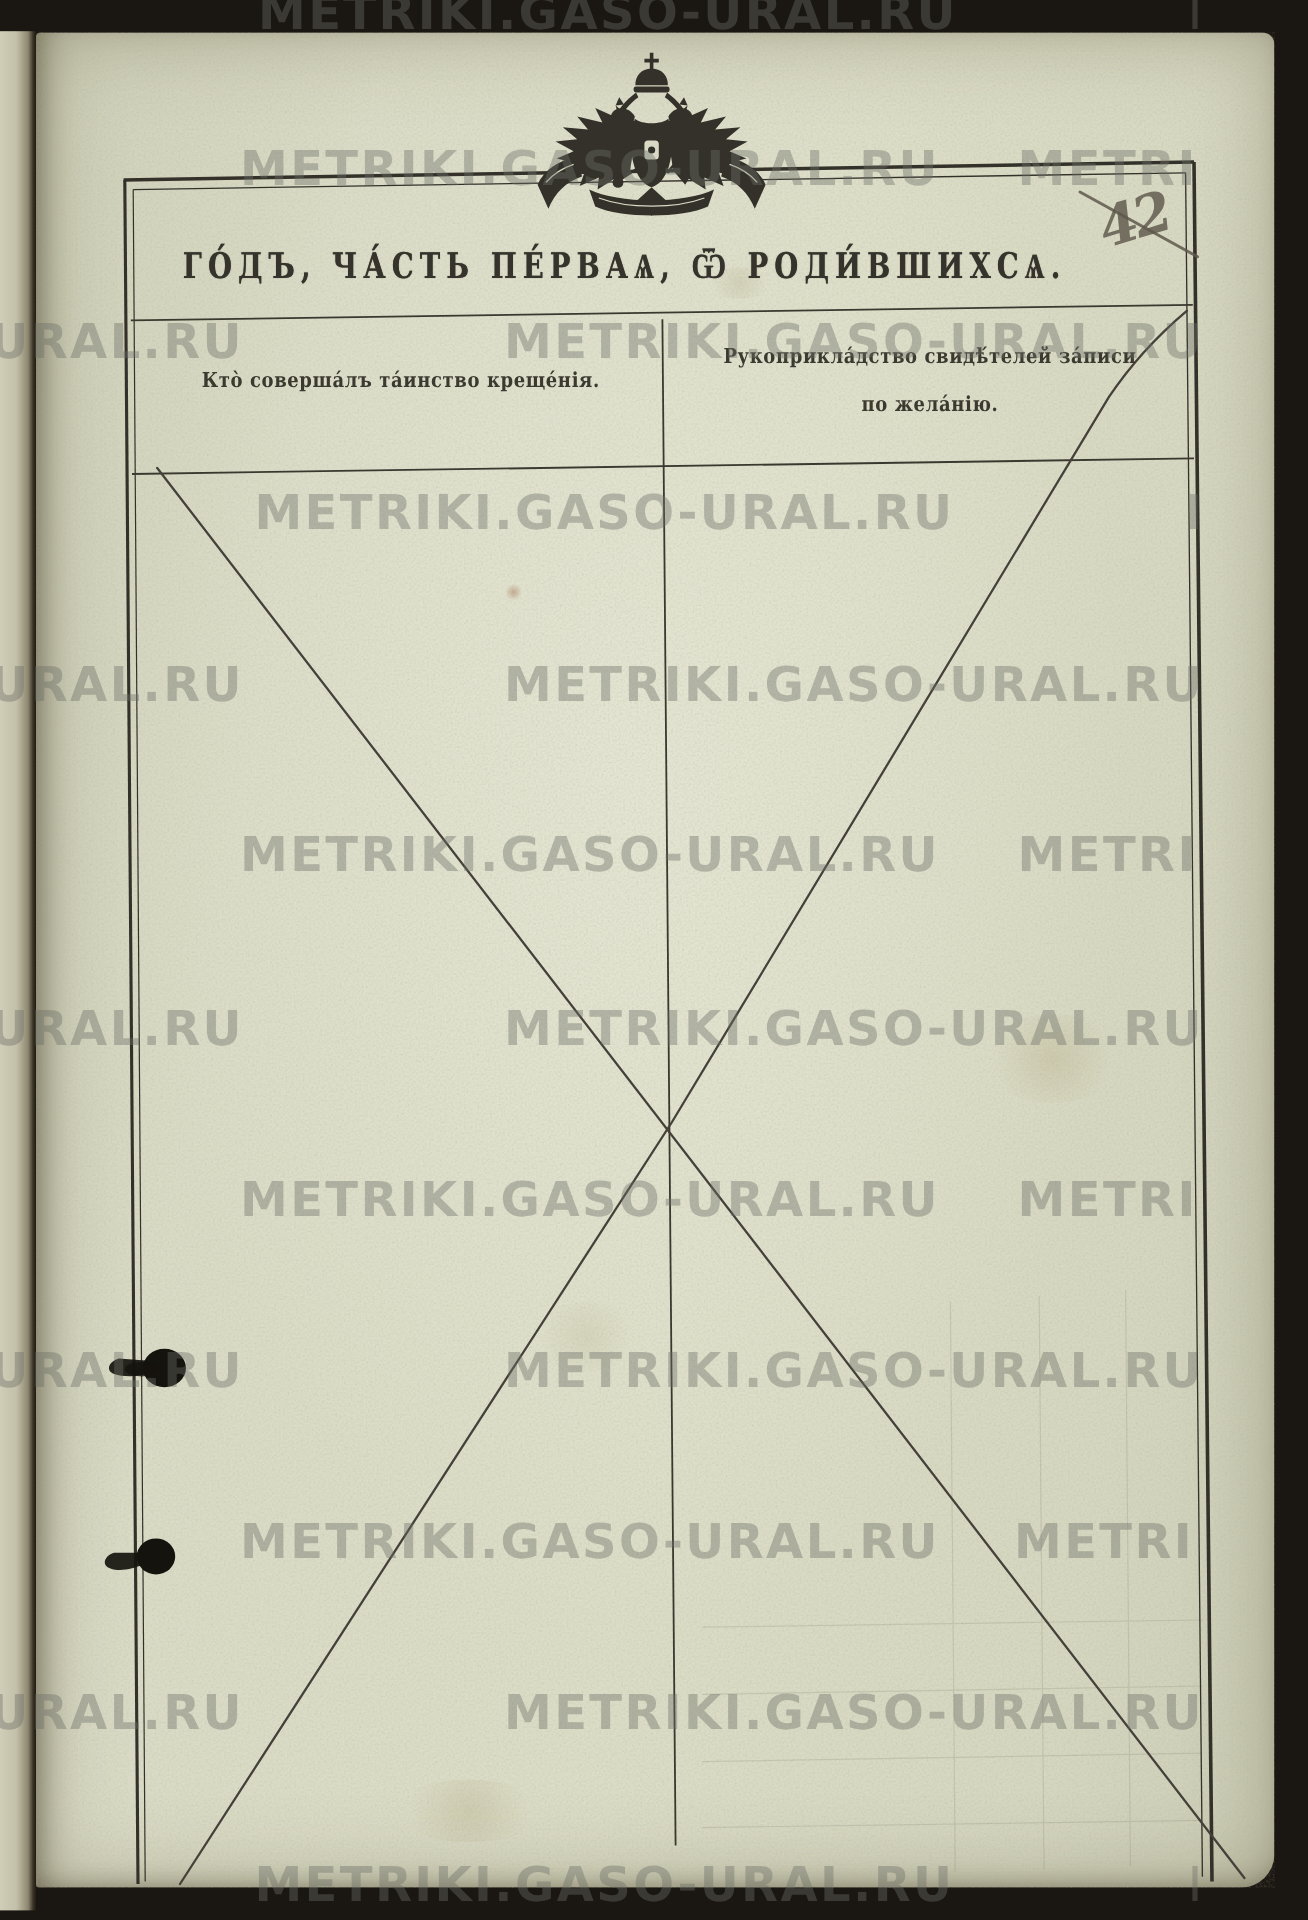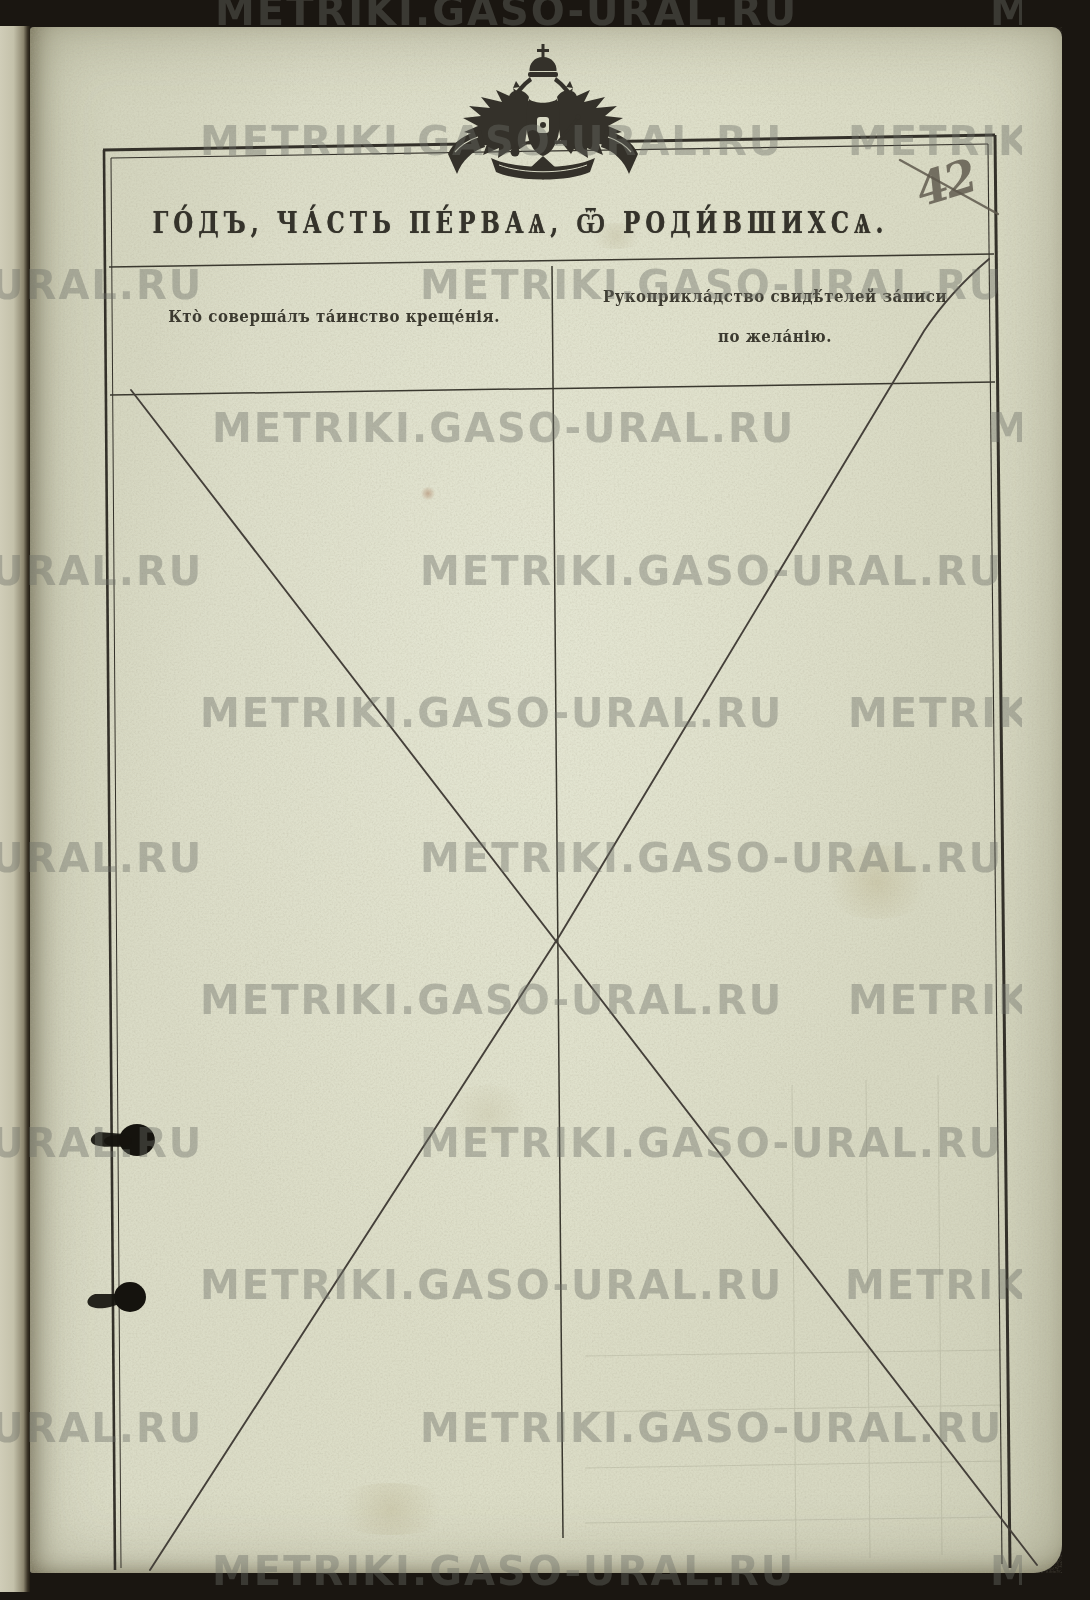--- a/index.html
+++ b/index.html
@@ -36,21 +36,21 @@
     text-shadow:0 0 .6px rgba(53,51,43,.8);white-space:nowrap;}
   #hdr-left{left:118px;top:306px;width:432px;font-size:15px;font-weight:bold;
     letter-spacing:.5px;transform:scaleY(1.15);transform-origin:50% 0;color:#3c3a30;}
   #hdr-right{left:558px;top:286px;width:434px;font-size:15px;font-weight:bold;
     letter-spacing:.5px;transform:scaleY(1.15);transform-origin:50% 0;color:#3c3a30;}
   #hdr-right .l2{margin-top:17px;}
   
   #folio{left:916px;top:156px;font-size:46px;font-style:italic;font-weight:bold;
     color:#5e584c;opacity:.82;transform:rotate(-17deg);letter-spacing:-3px;}
   
-  #wmlayer{left:0;top:0;width:998px;height:1600px;overflow:hidden;pointer-events:none;padding-left:24px;}
+  #wmlayer{left:0;top:0;width:998px;height:1600px;overflow:hidden;pointer-events:none;}
   .wm{position:absolute;font-family:"DejaVu Sans",sans-serif;font-weight:bold;
     font-size:40px;letter-spacing:2px;white-space:nowrap;color:rgba(108,110,103,.40);}
 </style>
 </head>
 <body>
 
 <div id="scan">
 
   <div id="neighbor" class="abs"></div>
 

